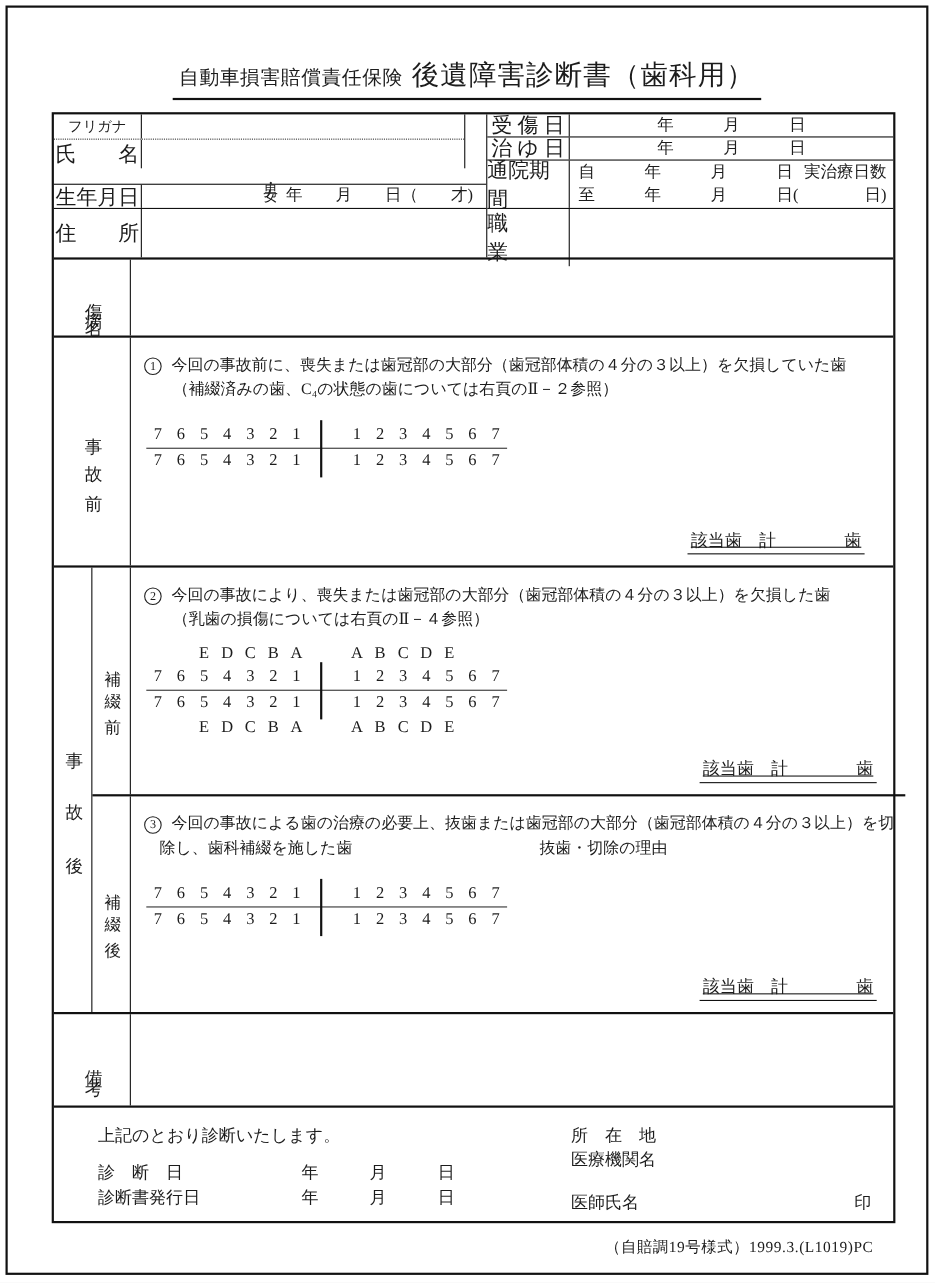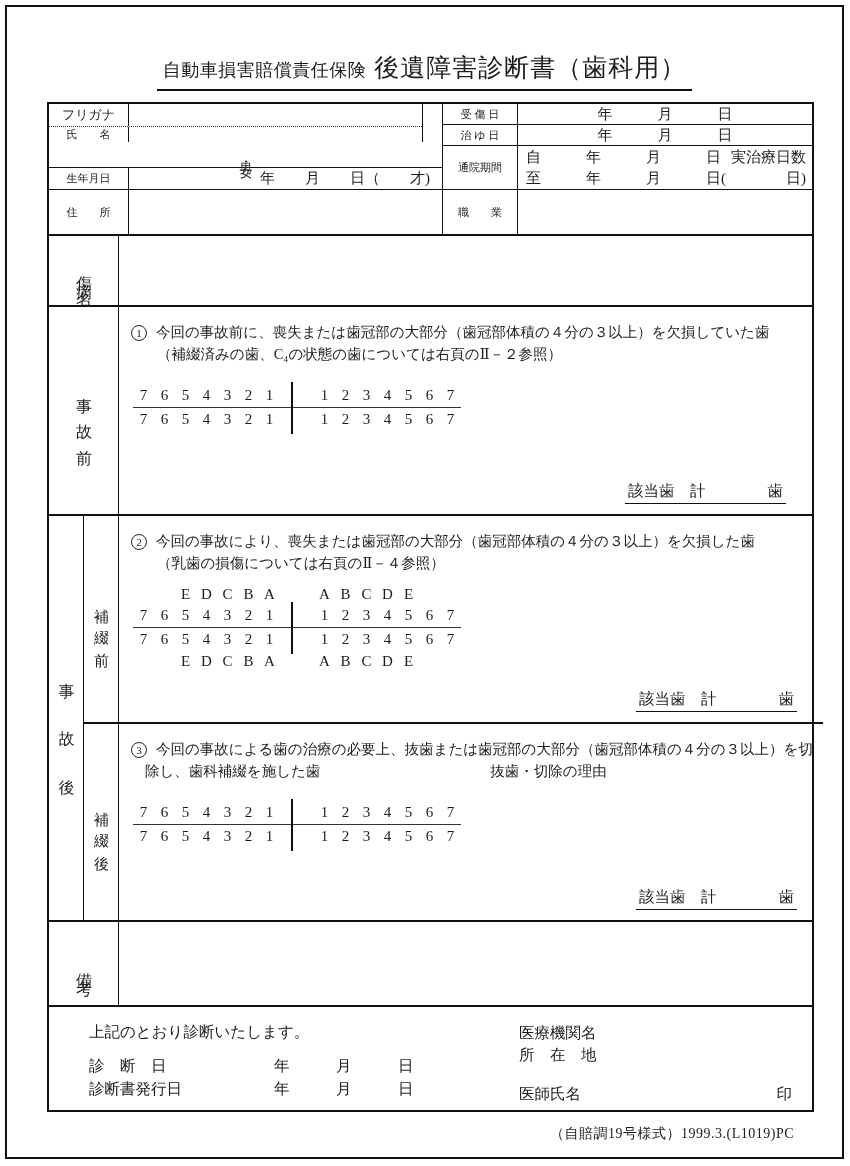--- a/index.html
+++ b/index.html
@@ -11,21 +11,21 @@
   .title-wrap { text-align:center; margin-top:44px; }
   .title { display:inline-block; border-bottom:2px solid #111; padding:0 6px 5px 6px; white-space:nowrap; }
   .title .t-prefix { font-size:18px; letter-spacing:.5px; }
   .title .t-main { font-size:25px; letter-spacing:1px; margin-left:8px; }
 
   
   .form { width:767px; margin:11px 0 0 40px; border:2px solid #111; background:#fff; }
   .block { display:flex; border-top:2px solid #111; }
   .block:first-child { border-top:none; }
 
-  .lbl { display:flex; align-items:center; justify-content:center; font-size:11px; }
+  .lbl { display:flex; align-items:center; justify-content:center; font-size:19px; }
   .val { flex:1; font-size:15px; }
 
   
   .blockA { height:130px; }
   .a-left { width:402px; border-right:1px solid #111; display:flex; flex-direction:column; }
   .a-top { height:64px; display:flex; border-bottom:1px solid #111;flex-direction:column; }
   .a-top-main { width:374px; border-right:1px solid #111; display:flex; flex-direction:column; }
   .a-r1 { height:23px; display:flex; border-bottom:1.5px dotted #333; }
   .a-r1 .lbl { font-size:13px; }
   .a-r2 { flex:1; display:flex;align-items:center; }
@@ -82,21 +82,21 @@
   .t-row { display:flex; height:24px; align-items:center; }
   .t-row.letters { height:19px; }
   .t-side { display:flex; }
   .t-gap { width:34px; }
   .cell { display:inline-block; width:21px; text-align:center; }
   .digits { position:relative; }
   .digits .t-row:first-child { border-bottom:1px solid #333; }
   .vline { position:absolute; left:158px; top:-2px; bottom:-2px; width:1.5px; background:#111; }
 
   .total-line { margin-top:auto; align-self:flex-end; margin-right:16px; margin-bottom:4px;
-                font-size:15.5px; border-bottom:1px solid #111; padding:0 3px 1px 3px; white-space:nowrap; }
+                font-size:15.5px; border-bottom:1px solid #111; padding:0 3px 1px 3px; white-space:nowrap;text-decoration:underline; }
 
   
   .blockF { height:85px; }
 
   
   .blockG { height:105px; padding:15px 20px 8px 40px; display:flex; }
   .sig-left { width:430px; display:flex; flex-direction:column; font-size:15.5px;font-family:Liberation Mono, monospace; }
   .statement { margin-bottom:13px; white-space:nowrap; }
   .sig-row { display:flex; line-height:23px; white-space:nowrap; }
   .sig-row .s-lbl { width:185px; }
@@ -423,22 +423,22 @@
           <div class="sig-row">
             <span class="s-lbl">診　断　日</span>
             <span>年　　　月　　　日</span>
           </div>
           <div class="sig-row">
             <span class="s-lbl">診断書発行日</span>
             <span>年　　　月　　　日</span>
           </div>
         </div>
         <div class="sig-right">
+          <div class="addr">所　在　地</div>
           <div class="addr">医療機関名</div>
-          <div class="addr">所　在　地</div>
           <div class="doctor-row">
             <span>医師氏名</span>
             <span>印</span>
           </div>
         </div>
       </div>
 
     </div>
 
     <div class="page-footer">（自賠調19号様式）1999.3.(L1019)PC</div>

